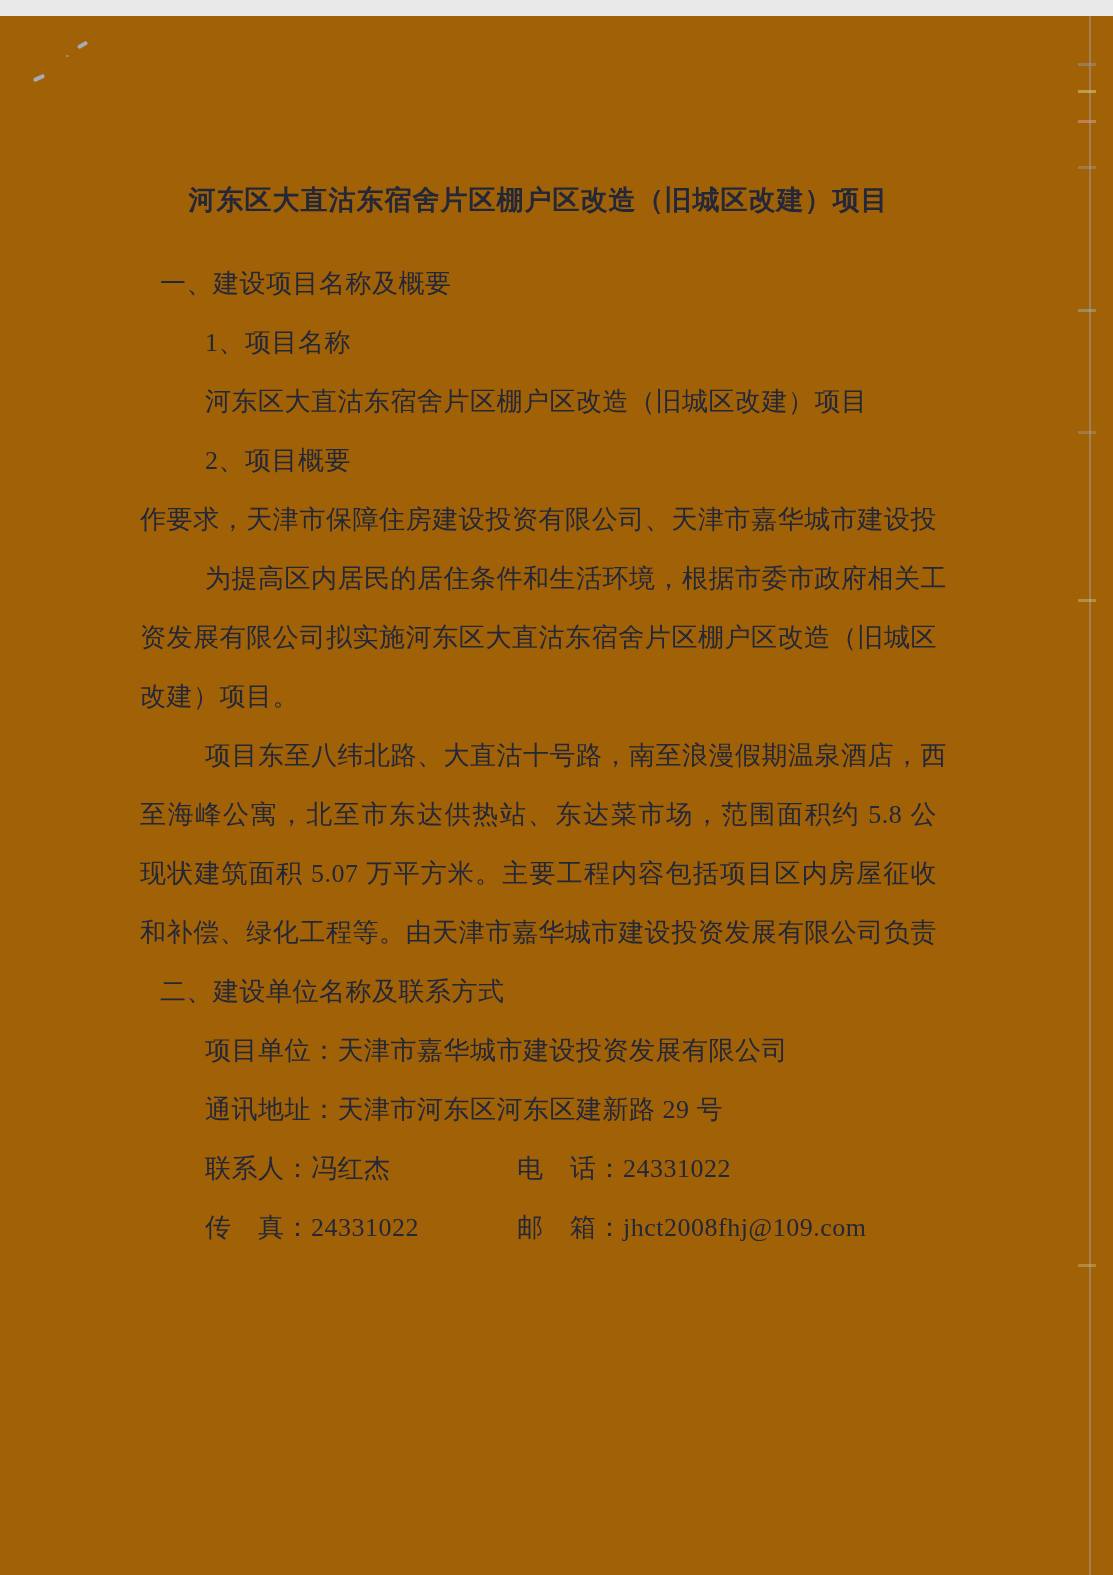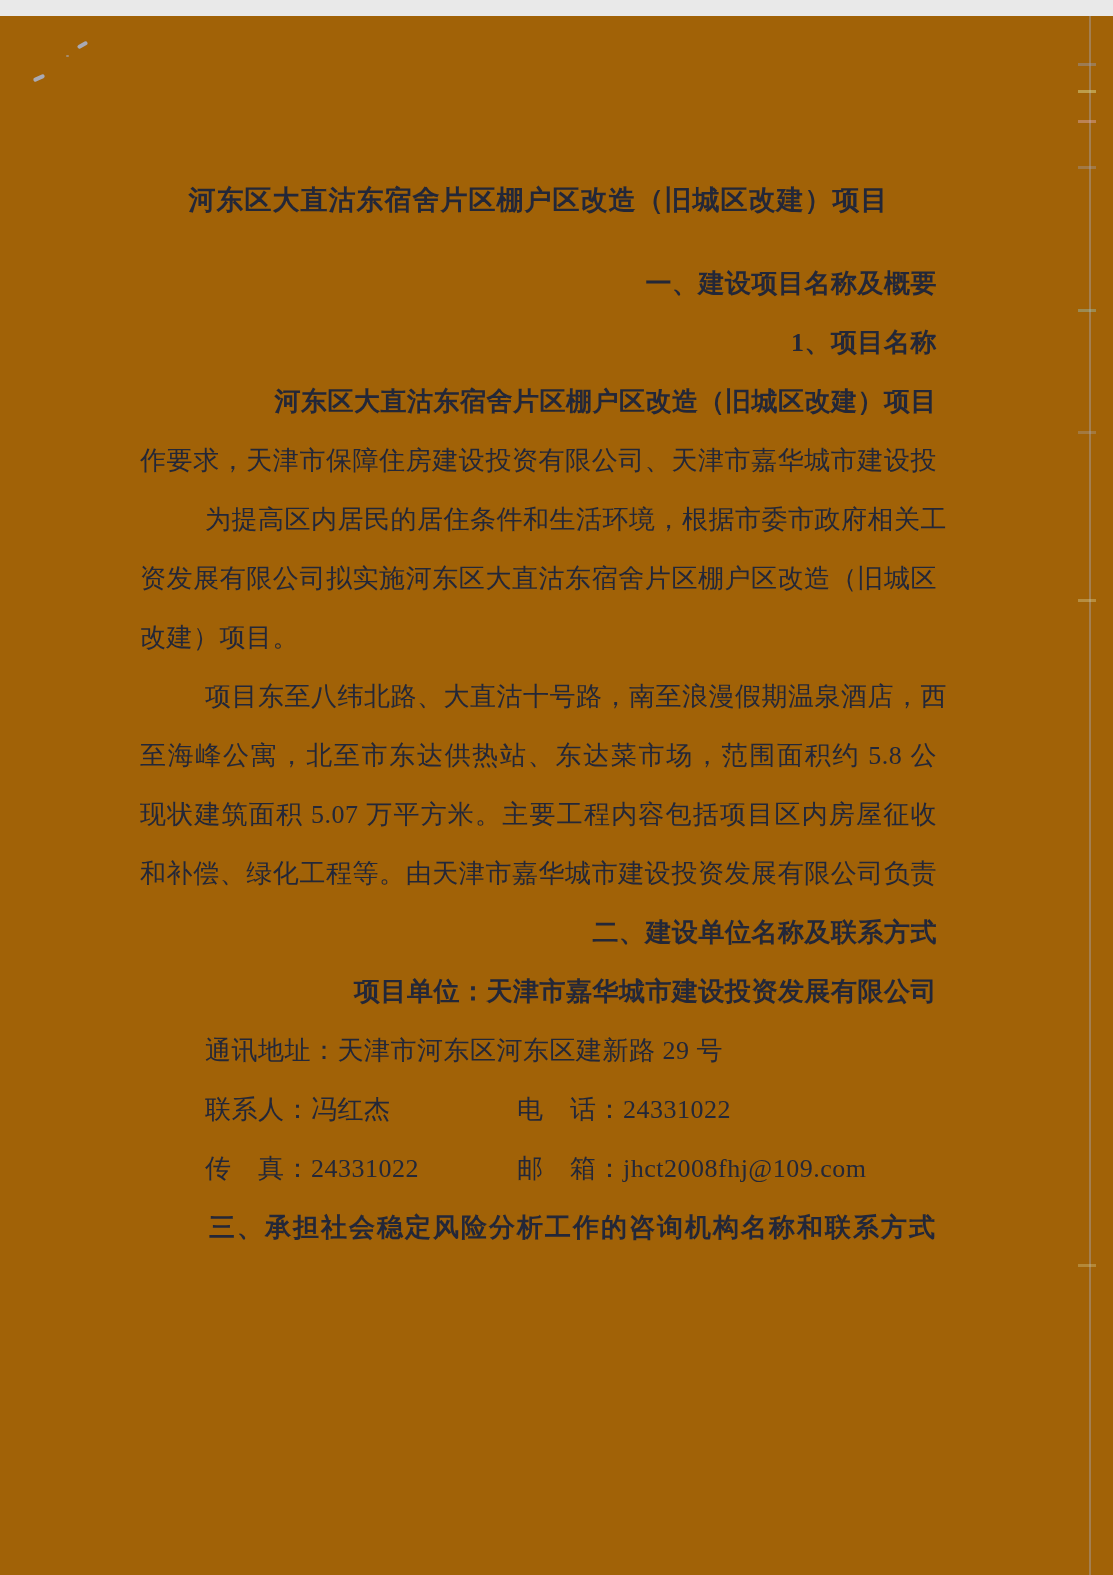--- a/index.html
+++ b/index.html
@@ -29,21 +29,21 @@
   .title-row{
     height:60px;
     line-height:60px;
     font-size:27px;
     font-weight:700;
     text-align:center;
     letter-spacing:1px;
     white-space:nowrap;
   }
   .gap{height:24px;}
-  .bold{font-weight:700;text-align:right;}
+  .bold{font-weight:400;}
   .h-ind{padding-left:20px;}  
   .ind{padding-left:65px;}    
   .fill{
     white-space:normal;
     text-align:justify;
     text-align-last:justify;
     overflow:hidden;
   }
   .wide{letter-spacing:2px;}
   .two-col{padding-left:65px;}
@@ -92,20 +92,21 @@
     <div class="title-row">河东区大直沽东宿舍片区棚户区改造（旧城区改建）项目</div>
 
     <div class="gap"></div>
 
     <div class="row h-ind bold">一、建设项目名称及概要</div>
 
     <div class="row ind bold">1、项目名称</div>
 
     <div class="row ind bold">河东区大直沽东宿舍片区棚户区改造（旧城区改建）项目</div>
 
+    <div class="row ind bold">2、项目概要</div>
 
     <div class="row fill">作要求，天津市保障住房建设投资有限公司、天津市嘉华城市建设投</div>
     <div class="row ind">为提高区内居民的居住条件和生活环境，根据市委市政府相关工</div>
     <div class="row fill">资发展有限公司拟实施河东区大直沽东宿舍片区棚户区改造（旧城区</div>
     <div class="row">改建）项目。</div>
 
     <div class="row ind">项目东至八纬北路、大直沽十号路，南至浪漫假期温泉酒店，西</div>
     <div class="row fill">至海峰公寓，北至市东达供热站、东达菜市场，范围面积约 5.8 公顷，</div>
     <div class="row fill">现状建筑面积 5.07 万平方米。主要工程内容包括项目区内房屋征收</div>
     <div class="row fill">和补偿、绿化工程等。由天津市嘉华城市建设投资发展有限公司负责</div>
@@ -117,16 +118,15 @@
     <div class="row ind">通讯地址：天津市河东区河东区建新路 29 号</div>
 
     <div class="row two-col">
       <span class="col-left">联系人：冯红杰</span><span>电　话：24331022</span>
     </div>
 
     <div class="row two-col">
       <span class="col-left">传　真：24331022</span><span>邮　箱：jhct2008fhj@109.com</span>
     </div>
 
-    <div class="row h-ind bold wide">三、承担社会稳定风险分析工作的咨询机构名称和联系方式</div>
 
   </div>
 </div>
 
 </body></html>

